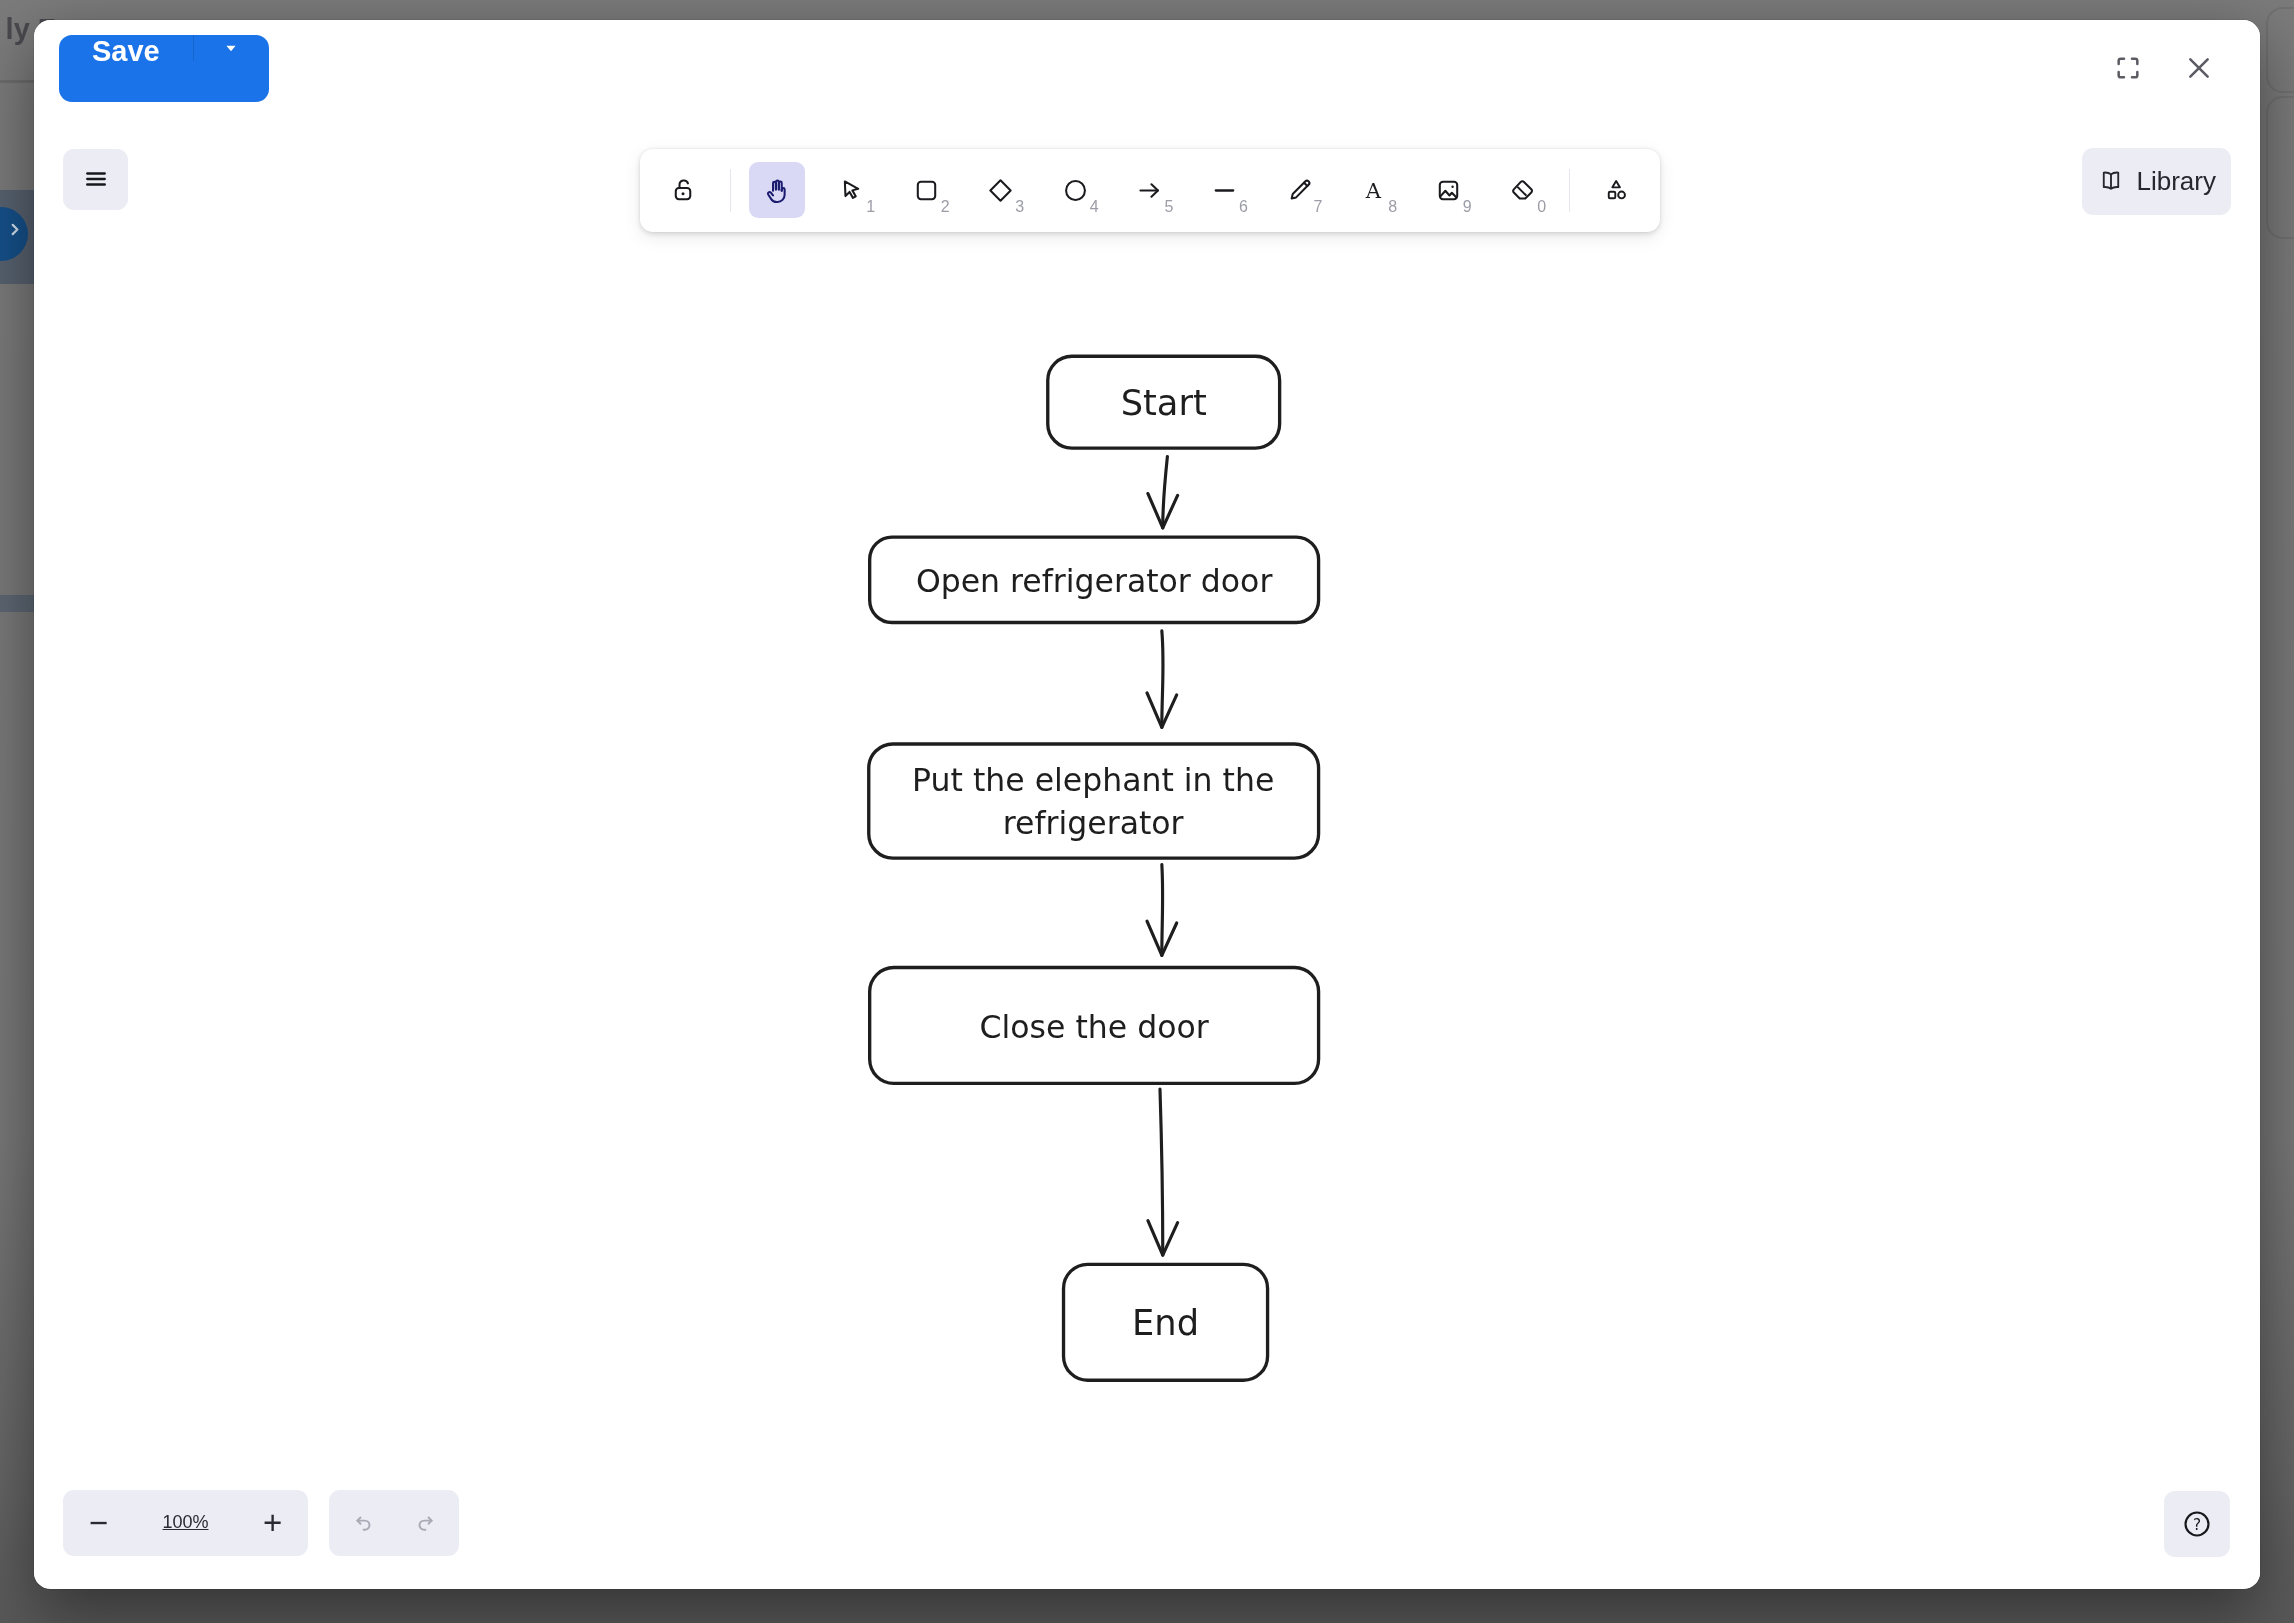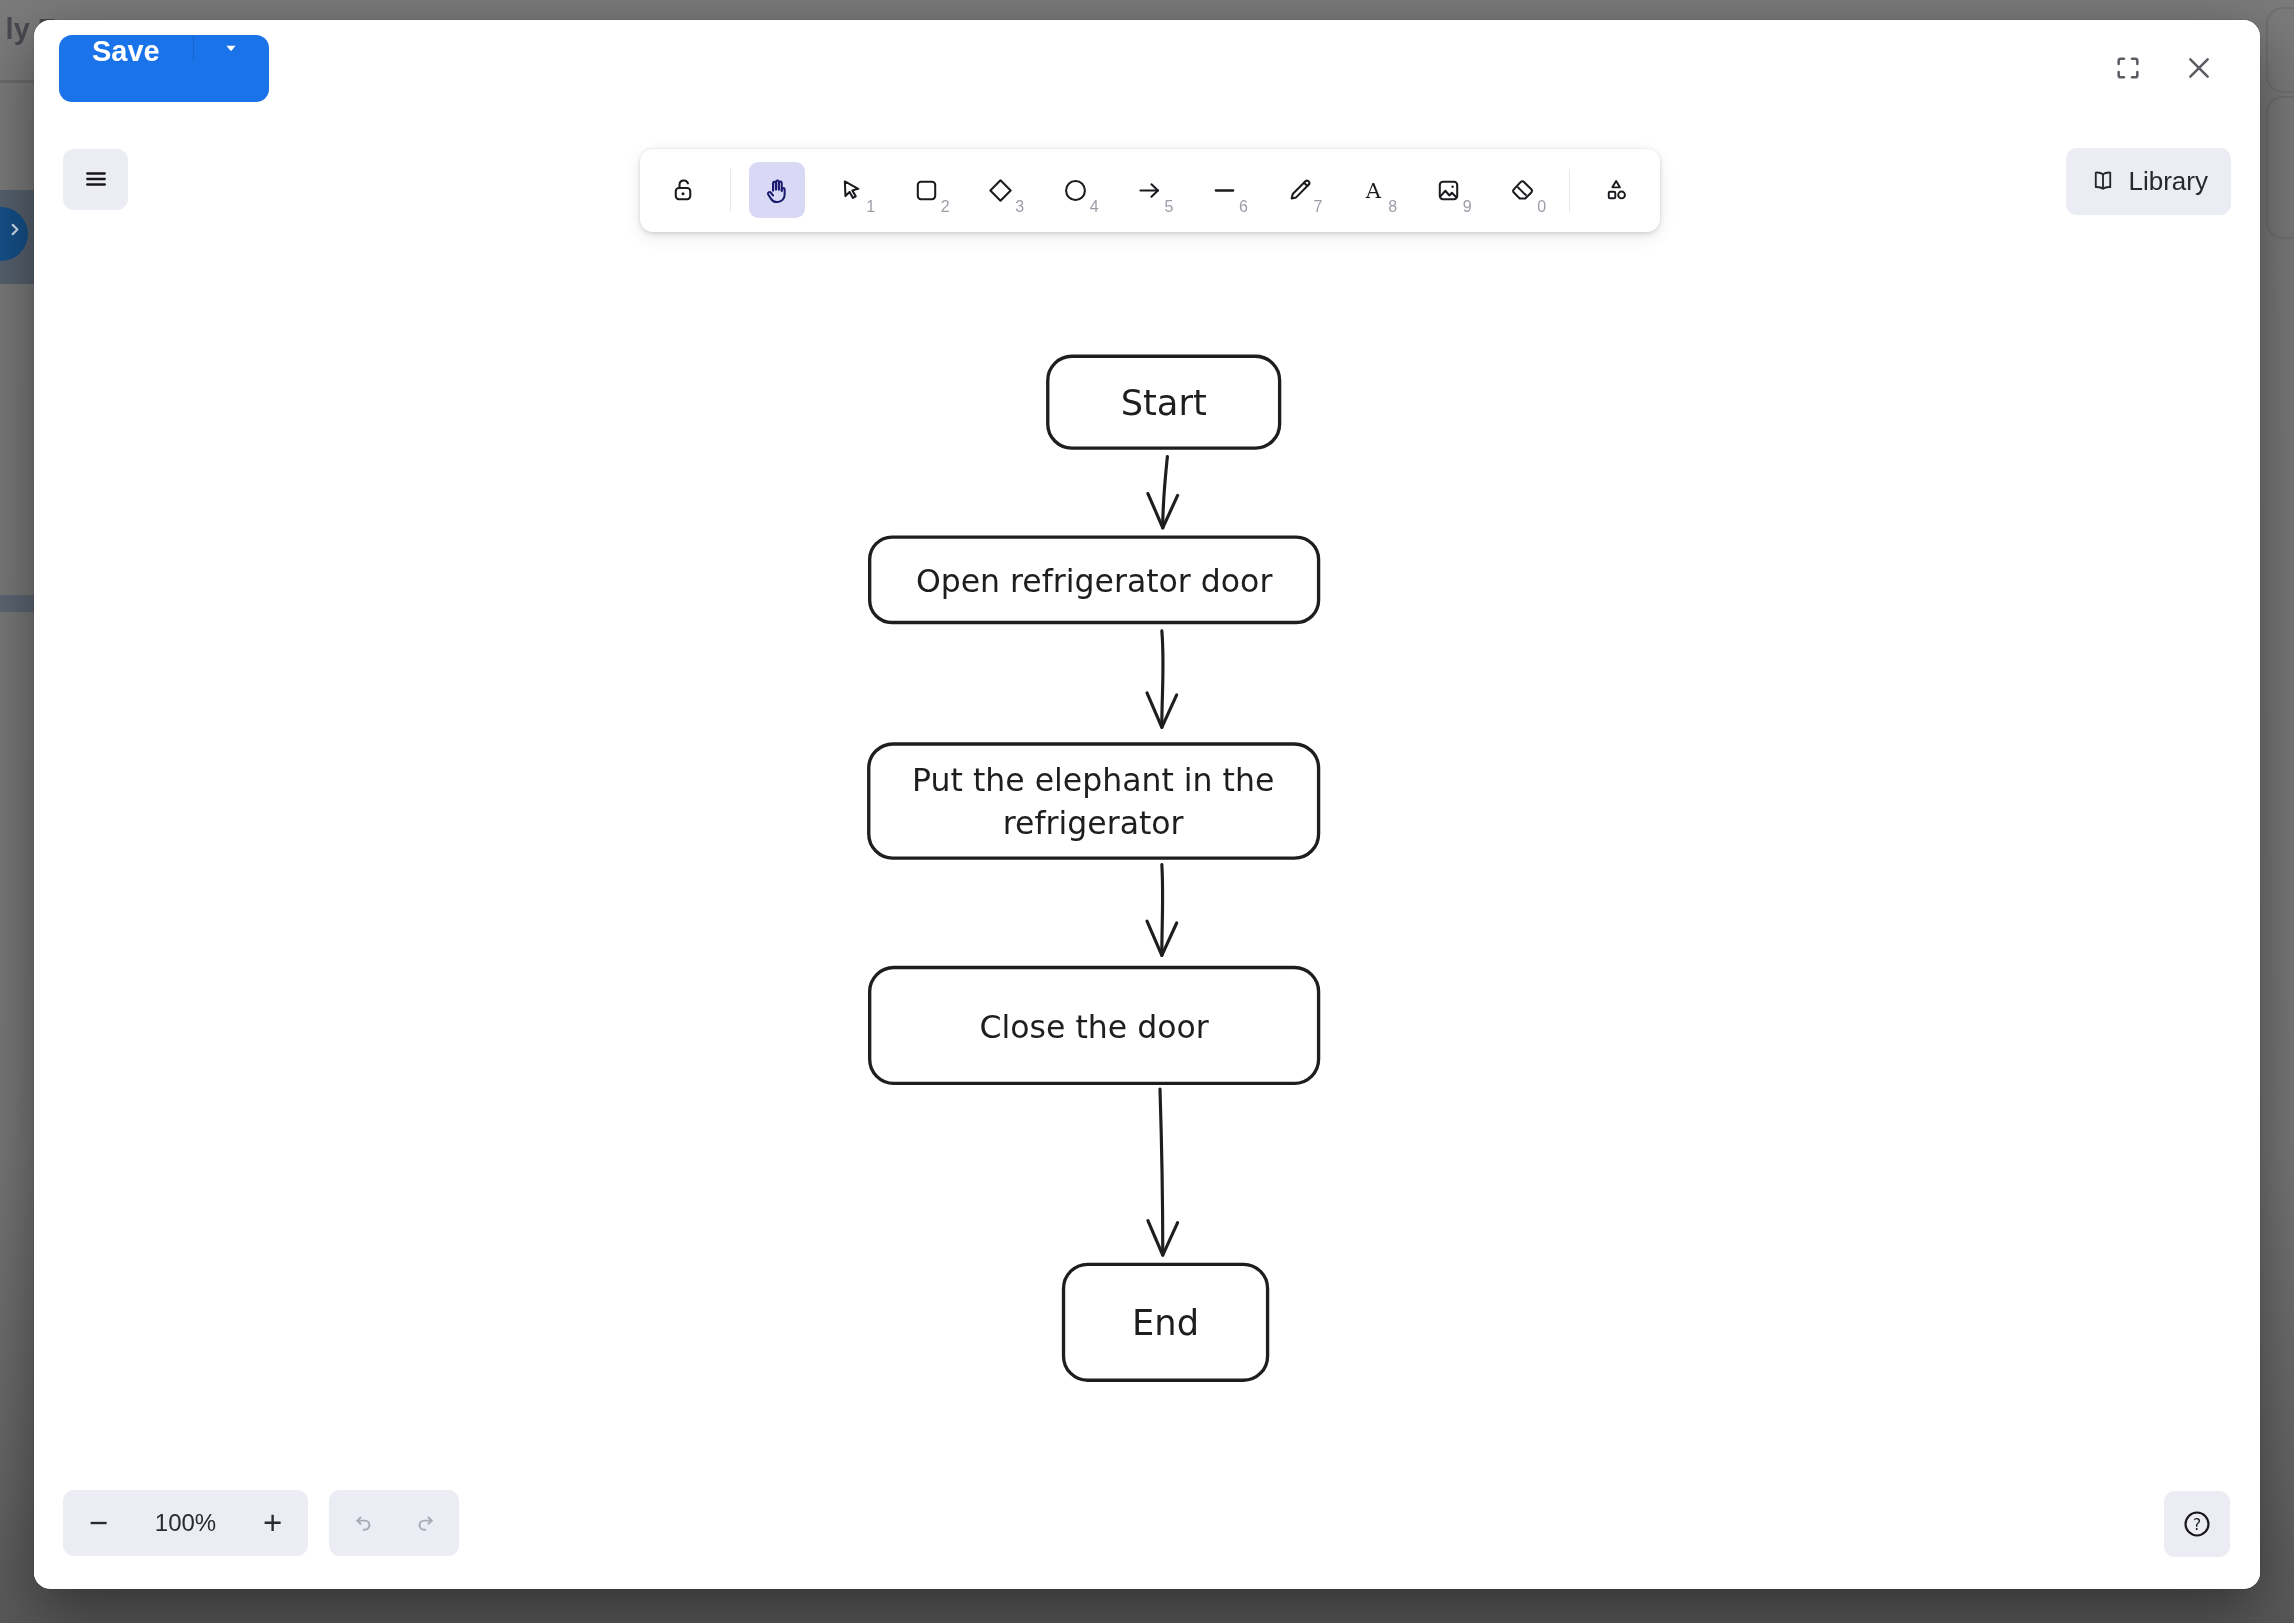--- a/index.html
+++ b/index.html
@@ -56,31 +56,31 @@
   .toolbar{position:absolute;left:606px;top:32px;width:1020px;height:83px;background:#fff;border-radius:13px;
     box-shadow:0 1.9px 5.6px rgba(0,0,0,.12),0 5.6px 16.7px rgba(0,0,0,.08),0 0 0 0.9px rgba(0,0,0,.02);
     display:flex;align-items:center;justify-content:space-between;padding:0 15px;box-sizing:border-box;}
   .tool-btn{position:relative;width:56px;height:56px;border:none;border-radius:9.3px;background:transparent;
     display:flex;align-items:center;justify-content:center;cursor:pointer;color:#1b1b1f;}
   .tool-btn.selected{background:#d9d9f6;color:#1b1b6f;}
   .tool-btn svg{width:29px;height:29px;display:block;}
   .shortcut{position:absolute;right:4.6px;bottom:2.8px;font-size:16px;color:#9d9da8;line-height:1;}
   .tool-divider{width:0.9px;height:43px;background:#e6e6ef;flex:0 0 auto;}
 
-  .library-btn{position:absolute;right:29px;top:31px;height:67px;padding:0 23px;display:flex;align-items:center;
+  .library-btn{position:absolute;right:29px;top:31px;height:67px;padding:0 15px;display:flex;align-items:center;
     gap:12px;background:#ececf4;border:none;border-radius:11px;cursor:pointer;color:#27272e;}
   .library-btn svg{width:28px;height:28px;}
   .library-label{font-size:26px;color:#27272e;}
 
   
   .zoom-island{position:absolute;left:29px;bottom:32px;width:245px;height:66px;background:#ececf4;border-radius:11px;
     display:flex;align-items:center;justify-content:space-between;padding:0 9.3px;box-sizing:border-box;}
   .zoom-btn{width:52px;height:56px;border:none;background:transparent;border-radius:9.3px;cursor:pointer;
     font-size:33px;color:#2a2a32;font-family:inherit;line-height:1;}
-  .zoom-level{font-size:24px;color:#2a2a32;}
+  .zoom-level{font-size:18px;color:#2a2a32;text-decoration:underline;}
   .history-island{position:absolute;left:295px;bottom:32px;width:130px;height:66px;background:#ececf4;border-radius:11px;
     display:flex;align-items:center;justify-content:space-around;}
   .hist-btn{width:52px;height:56px;border:none;background:transparent;border-radius:9.3px;cursor:pointer;color:#aaaab6;
     display:flex;align-items:center;justify-content:center;}
   .hist-btn svg{width:26px;height:26px;}
   .help-btn{position:absolute;right:30px;bottom:31px;width:66px;height:66px;}
   .help-btn svg{width:32px;height:32px;}
 
   
   .node-rect{fill:#ffffff;stroke:#1e1e1e;stroke-width:3.6px;}

